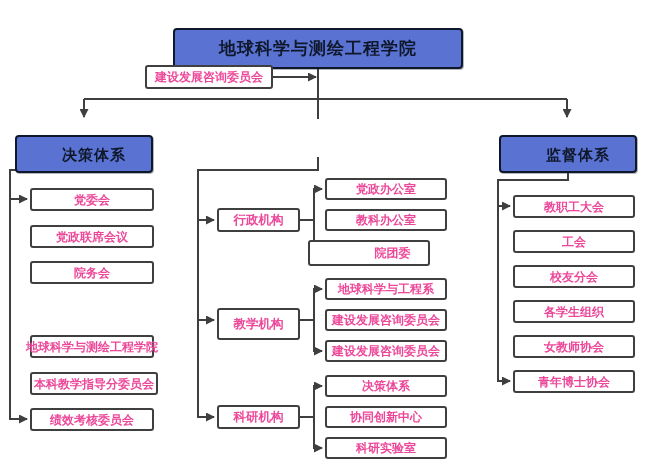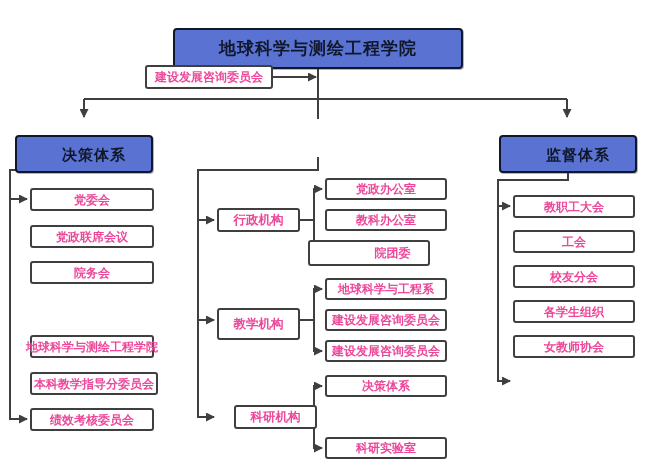--- a/index.html
+++ b/index.html
@@ -74,32 +74,34 @@
 
   <div class="box white" style="left:30px;top:188px;width:124px;height:23px;">党委会</div>
   <div class="box white" style="left:30px;top:225px;width:124px;height:23px;">党政联席会议</div>
   <div class="box white" style="left:30px;top:261px;width:124px;height:23px;">院务会</div>
   <div class="box white" style="left:30px;top:335px;width:124px;height:23px;">地球科学与测绘工程学院</div>
   <div class="box white" style="left:30px;top:372px;width:128px;height:23px;">本科教学指导分委员会</div>
   <div class="box white" style="left:30px;top:408px;width:124px;height:23px;">绩效考核委员会</div>
 
   <div class="box white grp" style="left:217px;top:208px;width:83px;height:24px;">行政机构</div>
   <div class="box white grp" style="left:217px;top:308px;width:83px;height:32px;">教学机构</div>
-  <div class="box white grp" style="left:234px;top:405px;width:83px;height:24px;">科研机构</div>
+  <div class="box white grp" style="left:217px;top:405px;width:83px;height:24px;">科研机构</div>
 
   <div class="box white" style="left:325px;top:178px;width:122px;height:22px;">党政办公室</div>
   <div class="box white" style="left:325px;top:209px;width:122px;height:22px;">教科办公室</div>
   <div class="box white" style="left:308px;top:240px;width:122px;height:26px;padding-left:47px;">院团委</div>
 
   <div class="box white" style="left:325px;top:278px;width:122px;height:22px;">地球科学与工程系</div>
   <div class="box white" style="left:325px;top:309px;width:122px;height:22px;">建设发展咨询委员会</div>
   <div class="box white" style="left:325px;top:340px;width:122px;height:22px;">建设发展咨询委员会</div>
 
   <div class="box white" style="left:325px;top:375px;width:122px;height:22px;">决策体系</div>
+  <div class="box white" style="left:325px;top:406px;width:122px;height:22px;">协同创新中心</div>
   <div class="box white" style="left:325px;top:437px;width:122px;height:22px;">科研实验室</div>
 
   <div class="box white" style="left:513px;top:195px;width:122px;height:23px;">教职工大会</div>
   <div class="box white" style="left:513px;top:230px;width:122px;height:23px;">工会</div>
   <div class="box white" style="left:513px;top:265px;width:122px;height:23px;">校友分会</div>
   <div class="box white" style="left:513px;top:300px;width:122px;height:23px;">各学生组织</div>
   <div class="box white" style="left:513px;top:335px;width:122px;height:23px;">女教师协会</div>
+  <div class="box white" style="left:513px;top:370px;width:122px;height:23px;">青年博士协会</div>
 
 </div>
 
 </body></html>

